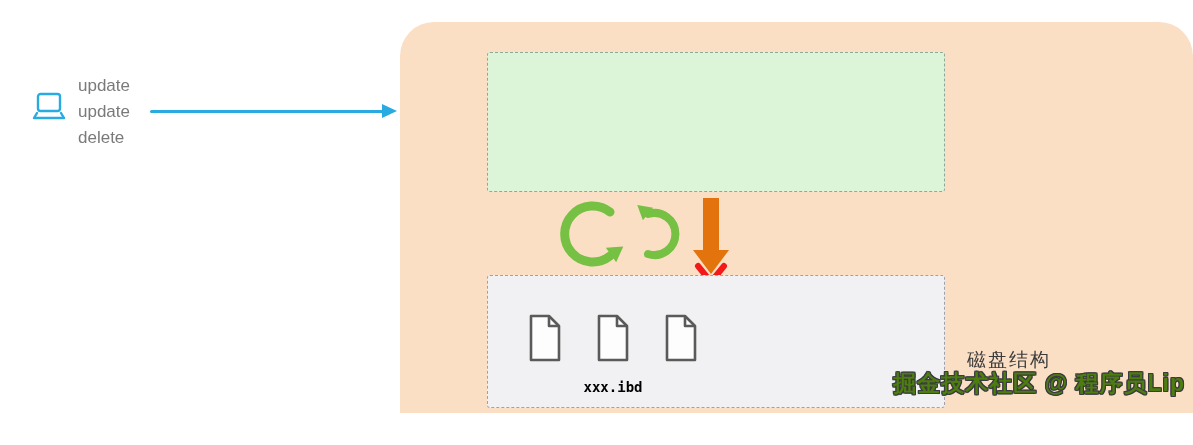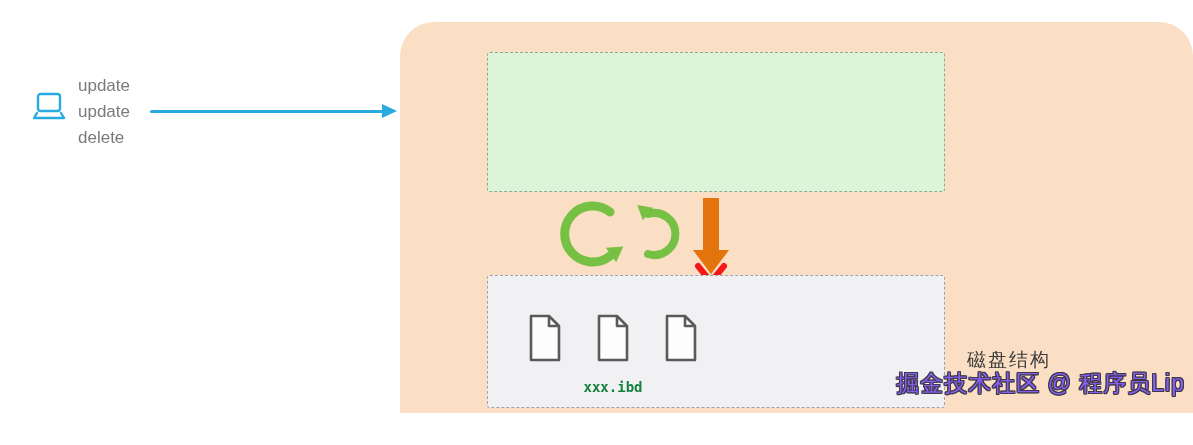--- a/index.html
+++ b/index.html
@@ -47,29 +47,30 @@
   .cycle-svg { position:absolute; left:548px; top:196px; }
   .flush-svg { position:absolute; left:688px; top:198px; }
   
   .disk-box {
     position:absolute; left:487px; top:275px; width:458px; height:133px;
     background:#F1F1F3; border:1.6px dashed #a0a0a8; border-radius:3px; box-sizing:border-box;
   }
   .files { position:absolute; left:527px; top:314px; display:flex; gap:32px; }
   .file-name {
     position:absolute; left:563px; top:379px; width:100px; text-align:center;
-    font-family:"DejaVu Sans Mono", monospace; font-weight:bold; font-size:14px; color:#15803d;
+    font-family:"DejaVu Sans Mono", monospace; font-weight:bold; font-size:14px; color:#000000;
   }
   
   .watermark {
-    position:absolute; right:8px; bottom:14px; font-size:23px; color:#8b5cf6; letter-spacing:1px;
+    position:absolute; right:8px; bottom:14px; font-size:23px; color:#4d7c0f; letter-spacing:1px;
     text-shadow:
       -1px -1px 0 #3a3a42, 1px -1px 0 #3a3a42, -1px 1px 0 #3a3a42, 1px 1px 0 #3a3a42,
       -1px 0 0 #3a3a42, 1px 0 0 #3a3a42, 0 -1px 0 #3a3a42, 0 1px 0 #3a3a42;
     white-space:nowrap;
+    font-weight:bold;
   }
 </style>
 </head>
 <body>
 
 <div class="stage">
 
   <span class="laptop">
     <svg width="38" height="32" viewBox="0 0 38 32" fill="none">
       <rect x="8" y="2" width="22" height="17" rx="2.5" stroke="#29ABE2" stroke-width="2.4"></rect>

